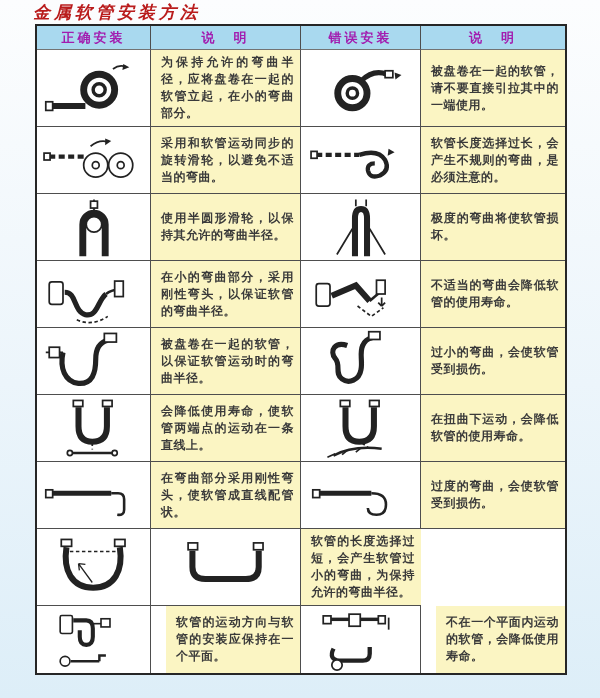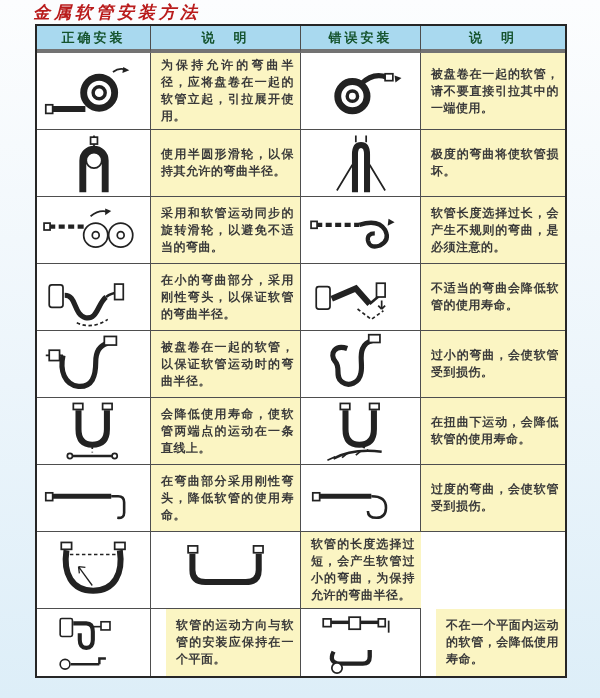--- a/index.html
+++ b/index.html
@@ -15,23 +15,23 @@
     font-family:"DejaVu Serif",serif;font-style:italic;font-weight:bold;
     font-size:17px;letter-spacing:4px;color:#b91c1c;
   }
   .table{
     position:absolute;left:35px;top:24px;width:528px;
     border:2px solid #262626;background:#fff;
   }
   .thead,.tr{display:grid;grid-template-columns:114px 150px 120px 144px;}
   .th{
     height:23px;background:var(--header-bg,#a9d9ef);
-    border-right:1px solid #4e4e4e;border-bottom:4px solid #737373;
+    border-right:1px solid #4e4e4e;border-bottom:1px solid #737373;
     display:flex;align-items:center;justify-content:center;
-    font-size:13px;font-weight:bold;letter-spacing:3px;color:#14532d;
+    font-size:13px;font-weight:bold;letter-spacing:3px;color:#a21caf;
   }
   .th:last-child{border-right:none;}
   .td{border-right:1px solid #4e4e4e;border-bottom:1px solid #4e4e4e;}
   .td:last-child{border-right:none;justify-content:flex-end;}
   #rows .tr:last-child .td{border-bottom:none;margin-left:15px;}
   .td.img{background:#fff;display:flex;align-items:center;justify-content:center;}
   .td.note{background:var(--note-bg,#fbf5c3);display:flex;align-items:center;padding:4px 6px 4px 10px;}
   .note-text{
     font-size:12px;font-weight:bold;color:#3a3a3a;
     line-height:1.42;letter-spacing:0.5px;text-align:justify;
@@ -64,69 +64,37 @@
                 <rect x="4" y="52" width="8" height="10" stroke-width="2" fill="#fff"></rect>
                 <circle cx="66" cy="38" r="18" stroke-width="8"></circle>
                 <circle cx="66" cy="38" r="7" stroke-width="4"></circle>
                 <path d="M82 14 q8 -6 16 -2" stroke-width="2"></path>
                 <path d="M94 8 l7 4 -8 3 z" fill="#222" stroke="none"></path>
               </g>
             </svg>
           </span>
     </div>
     <div class="td note">
-      <span class="note-text c-note">为保持允许的弯曲半径，应将盘卷在一起的软管立起，引拉展开使用。</span>
+      <span class="note-text c-note">为保持允许的弯曲半径，应将盘卷在一起的软管立起，在小的弯曲部分。</span>
     </div>
     <div class="td img">
       <span class="diagram w-diag">
             <svg viewBox="0 0 120 72">
               <g fill="none" stroke="#222">
                 <circle cx="50" cy="42" r="17" stroke-width="8"></circle>
                 <circle cx="50" cy="42" r="6" stroke-width="4"></circle>
                 <path d="M60 28 Q74 14 90 20" stroke-width="6"></path>
                 <rect x="88" y="16" width="9" height="8" stroke-width="2" fill="#fff"></rect>
                 <path d="M99 18 l8 3 -7 5 z" fill="#222" stroke="none"></path>
               </g>
             </svg>
           </span>
     </div>
     <div class="td note">
       <span class="note-text w-note">被盘卷在一起的软管，请不要直接引拉其中的一端使用。</span>
-    </div>
-  </div>
-
-  <div class="tr">
-    <div class="td img">
-      <span class="diagram c-diag">
-            <svg viewBox="0 0 120 72">
-              <g fill="none" stroke="#222">
-                <path d="M60 4 V20" stroke-width="2"></path>
-                <rect x="56" y="6" width="8" height="8" stroke-width="2" fill="#fff"></rect>
-                <path d="M47 70 V33 A13 13 0 0 1 73 33 V70" stroke-width="8"></path>
-                <circle cx="60" cy="33" r="9" stroke-width="2" fill="#fff"></circle>
-              </g>
-            </svg>
-          </span>
-    </div>
-    <div class="td note">
-      <span class="note-text c-note">使用半圆形滑轮，以保持其允许的弯曲半径。</span>
-    </div>
-    <div class="td img">
-      <span class="diagram w-diag">
-            <svg viewBox="0 0 120 72">
-              <g fill="none" stroke="#222">
-                <path d="M54 12 V4 M66 12 V4" stroke-width="2"></path>
-                <path d="M53 70 V26 Q53 15 60 15 Q67 15 67 26 V70" stroke-width="7"></path>
-                <path d="M50 38 L32 68 M70 38 L88 68" stroke-width="2"></path>
-              </g>
-            </svg>
-          </span>
-    </div>
-    <div class="td note">
-      <span class="note-text w-note">极度的弯曲将使软管损坏。</span>
     </div>
   </div>
 
   <div class="tr">
     <div class="td img">
       <span class="diagram c-diag">
             <svg viewBox="0 0 120 72">
               <g fill="none" stroke="#222">
                 <path d="M8 32 H52" stroke-width="5" stroke-dasharray="7 4"></path>
                 <rect x="2" y="28" width="7" height="8" stroke-width="2" fill="#fff"></rect>
@@ -158,20 +126,52 @@
     <div class="td note">
       <span class="note-text w-note">软管长度选择过长，会产生不规则的弯曲，是必须注意的。</span>
     </div>
   </div>
 
   <div class="tr">
     <div class="td img">
       <span class="diagram c-diag">
             <svg viewBox="0 0 120 72">
               <g fill="none" stroke="#222">
+                <path d="M60 4 V20" stroke-width="2"></path>
+                <rect x="56" y="6" width="8" height="8" stroke-width="2" fill="#fff"></rect>
+                <path d="M47 70 V33 A13 13 0 0 1 73 33 V70" stroke-width="8"></path>
+                <circle cx="60" cy="33" r="9" stroke-width="2" fill="#fff"></circle>
+              </g>
+            </svg>
+          </span>
+    </div>
+    <div class="td note">
+      <span class="note-text c-note">使用半圆形滑轮，以保持其允许的弯曲半径。</span>
+    </div>
+    <div class="td img">
+      <span class="diagram w-diag">
+            <svg viewBox="0 0 120 72">
+              <g fill="none" stroke="#222">
+                <path d="M54 12 V4 M66 12 V4" stroke-width="2"></path>
+                <path d="M53 70 V26 Q53 15 60 15 Q67 15 67 26 V70" stroke-width="7"></path>
+                <path d="M50 38 L32 68 M70 38 L88 68" stroke-width="2"></path>
+              </g>
+            </svg>
+          </span>
+    </div>
+    <div class="td note">
+      <span class="note-text w-note">极度的弯曲将使软管损坏。</span>
+    </div>
+  </div>
+
+  <div class="tr">
+    <div class="td img">
+      <span class="diagram c-diag">
+            <svg viewBox="0 0 120 72">
+              <g fill="none" stroke="#222">
                 <rect x="8" y="22" width="16" height="26" rx="3" stroke-width="2" fill="#fff"></rect>
                 <path d="M26 34 C40 34 36 56 50 60 C64 63 64 44 74 36" stroke-width="6"></path>
                 <path d="M74 36 q6 -5 14 -5" stroke-width="3"></path>
                 <rect x="84" y="21" width="10" height="18" stroke-width="2" fill="#fff"></rect>
                 <path d="M40 66 q18 8 36 -4" stroke-width="2" stroke-dasharray="4 3"></path>
               </g>
             </svg>
           </span>
     </div>
     <div class="td note">
@@ -271,21 +271,21 @@
             <svg viewBox="0 0 120 72">
               <g fill="none" stroke="#222">
                 <rect x="4" y="30" width="8" height="9" stroke-width="2" fill="#fff"></rect>
                 <path d="M12 34 H80" stroke-width="6"></path>
                 <path d="M80 34 h8 q7 0 7 7 v12 q0 7 -8 6" stroke-width="3"></path>
               </g>
             </svg>
           </span>
     </div>
     <div class="td note">
-      <span class="note-text c-note">在弯曲部分采用刚性弯头，降低软管的使用寿命。</span>
+      <span class="note-text c-note">在弯曲部分采用刚性弯头，使软管成直线配管状。</span>
     </div>
     <div class="td img">
       <span class="diagram w-diag">
             <svg viewBox="0 0 120 72">
               <g fill="none" stroke="#222">
                 <rect x="4" y="30" width="8" height="9" stroke-width="2" fill="#fff"></rect>
                 <path d="M12 34 H72" stroke-width="6"></path>
                 <path d="M72 34 q17 0 17 13 q0 12 -11 12 q-10 0 -10 -8" stroke-width="3"></path>
               </g>
             </svg>

